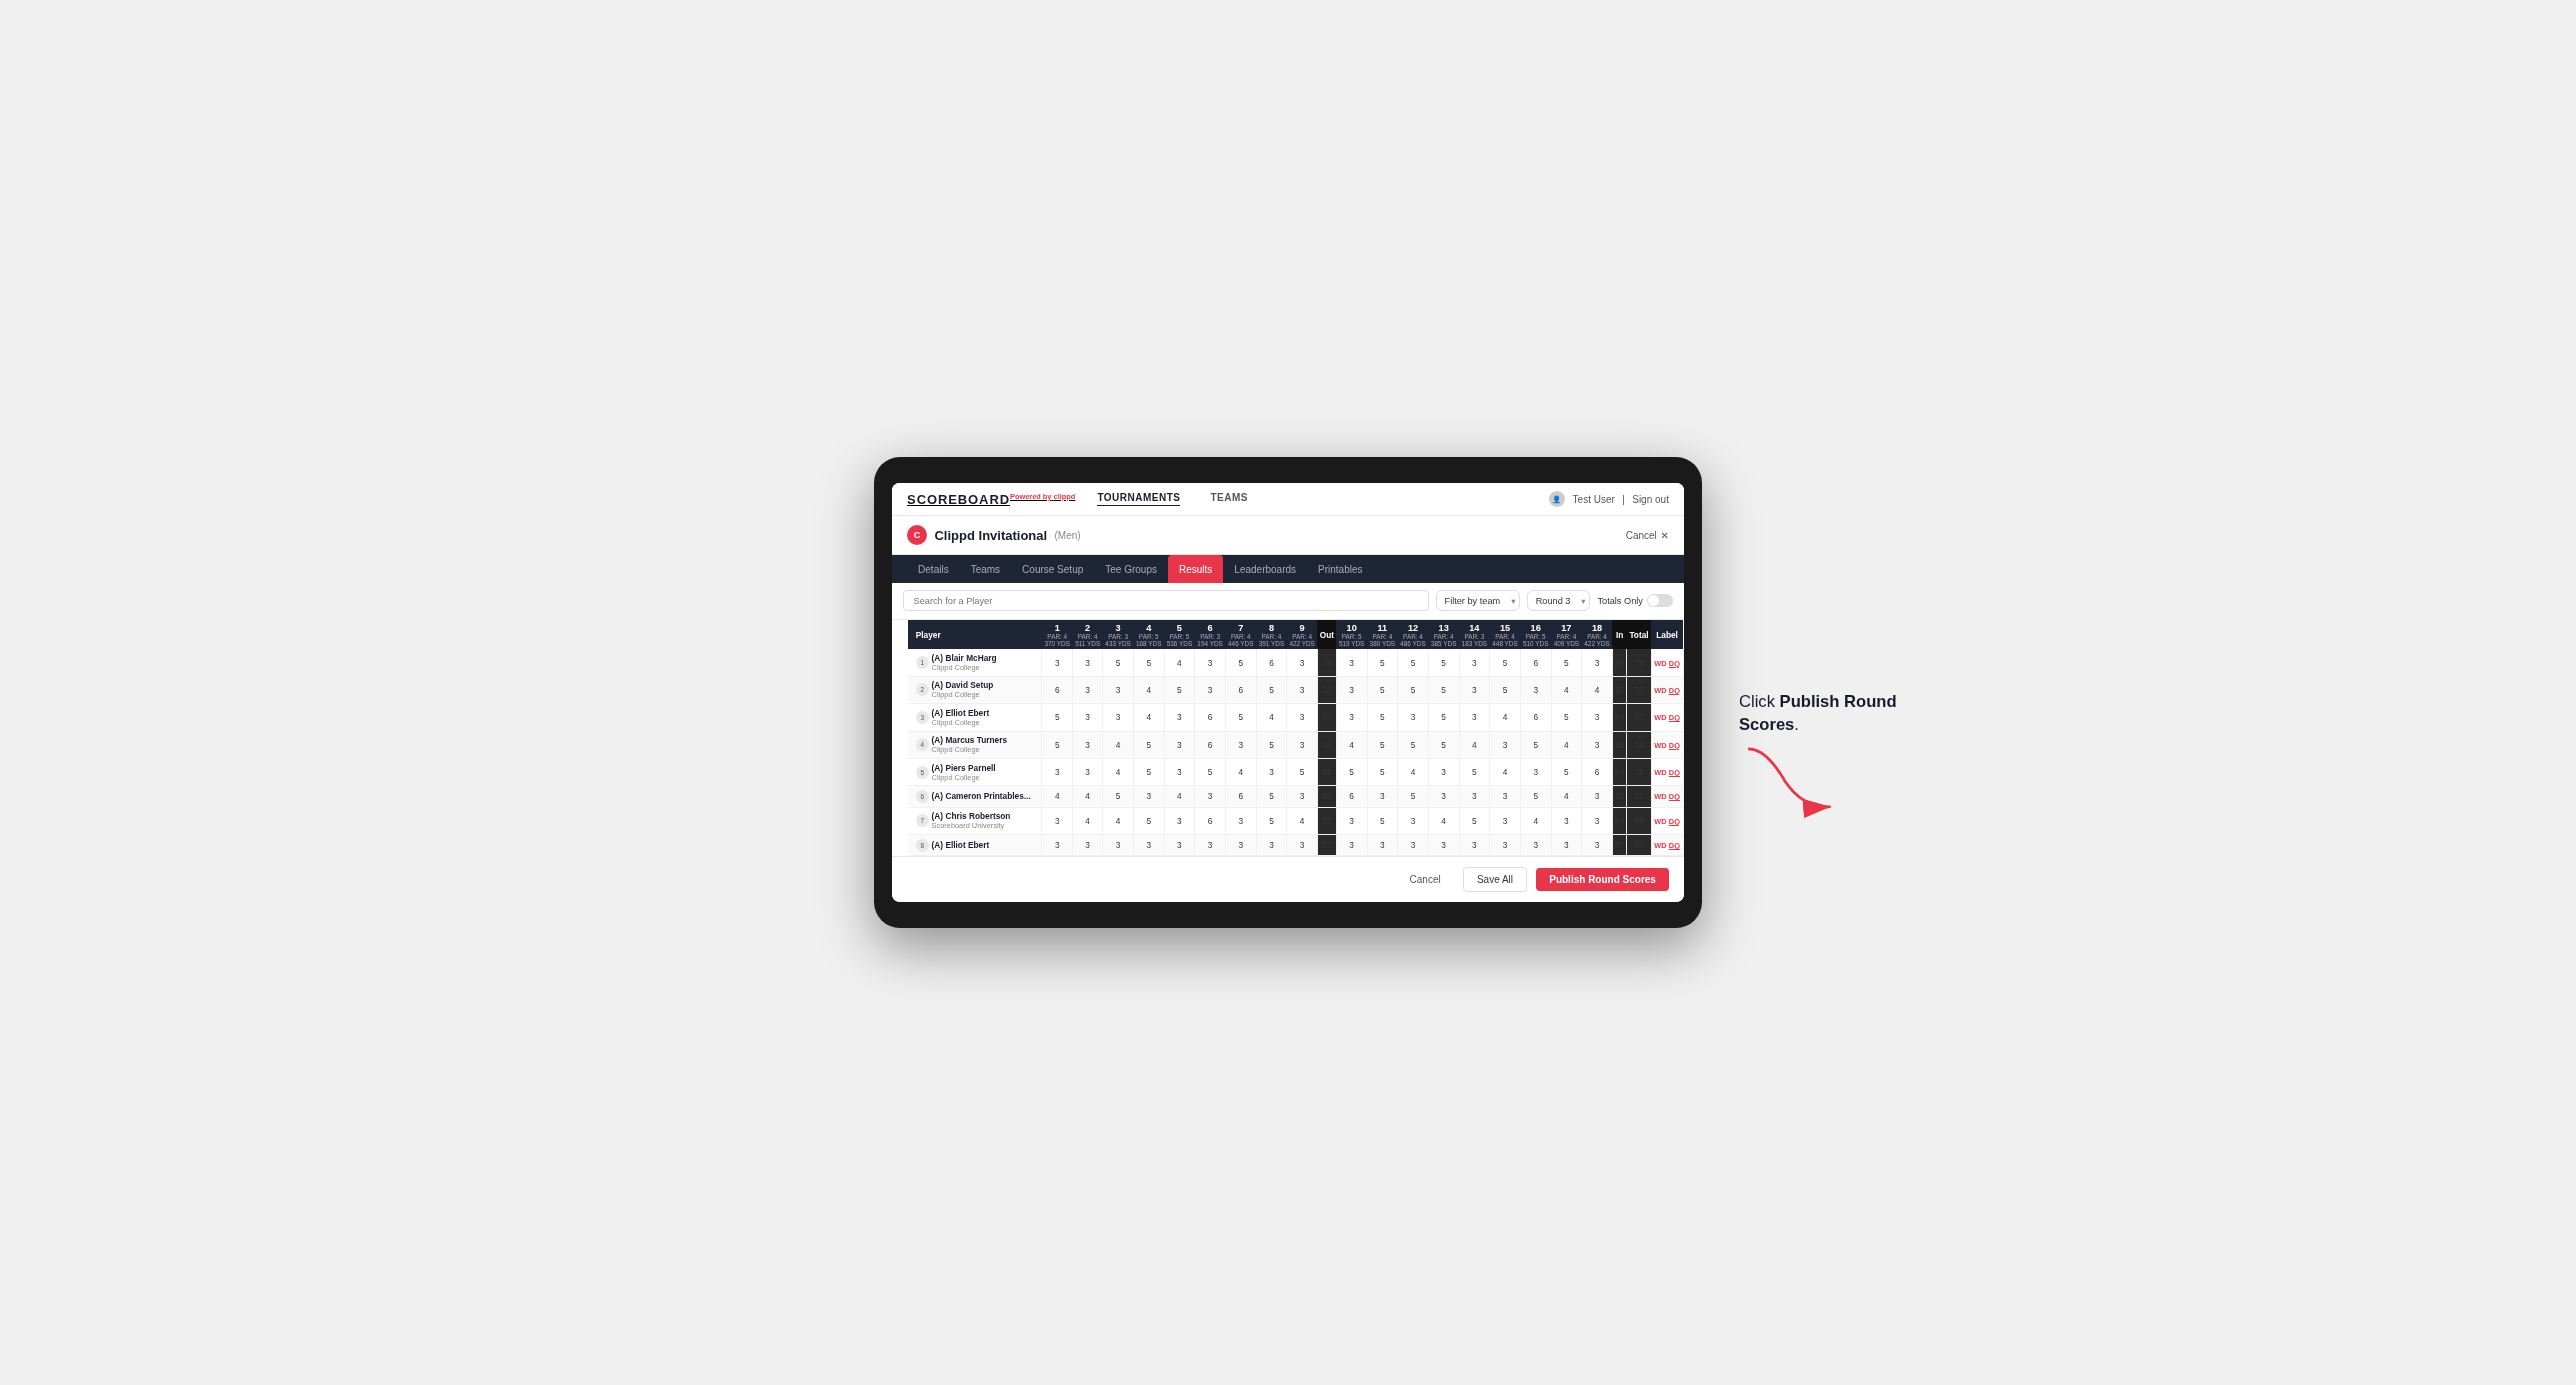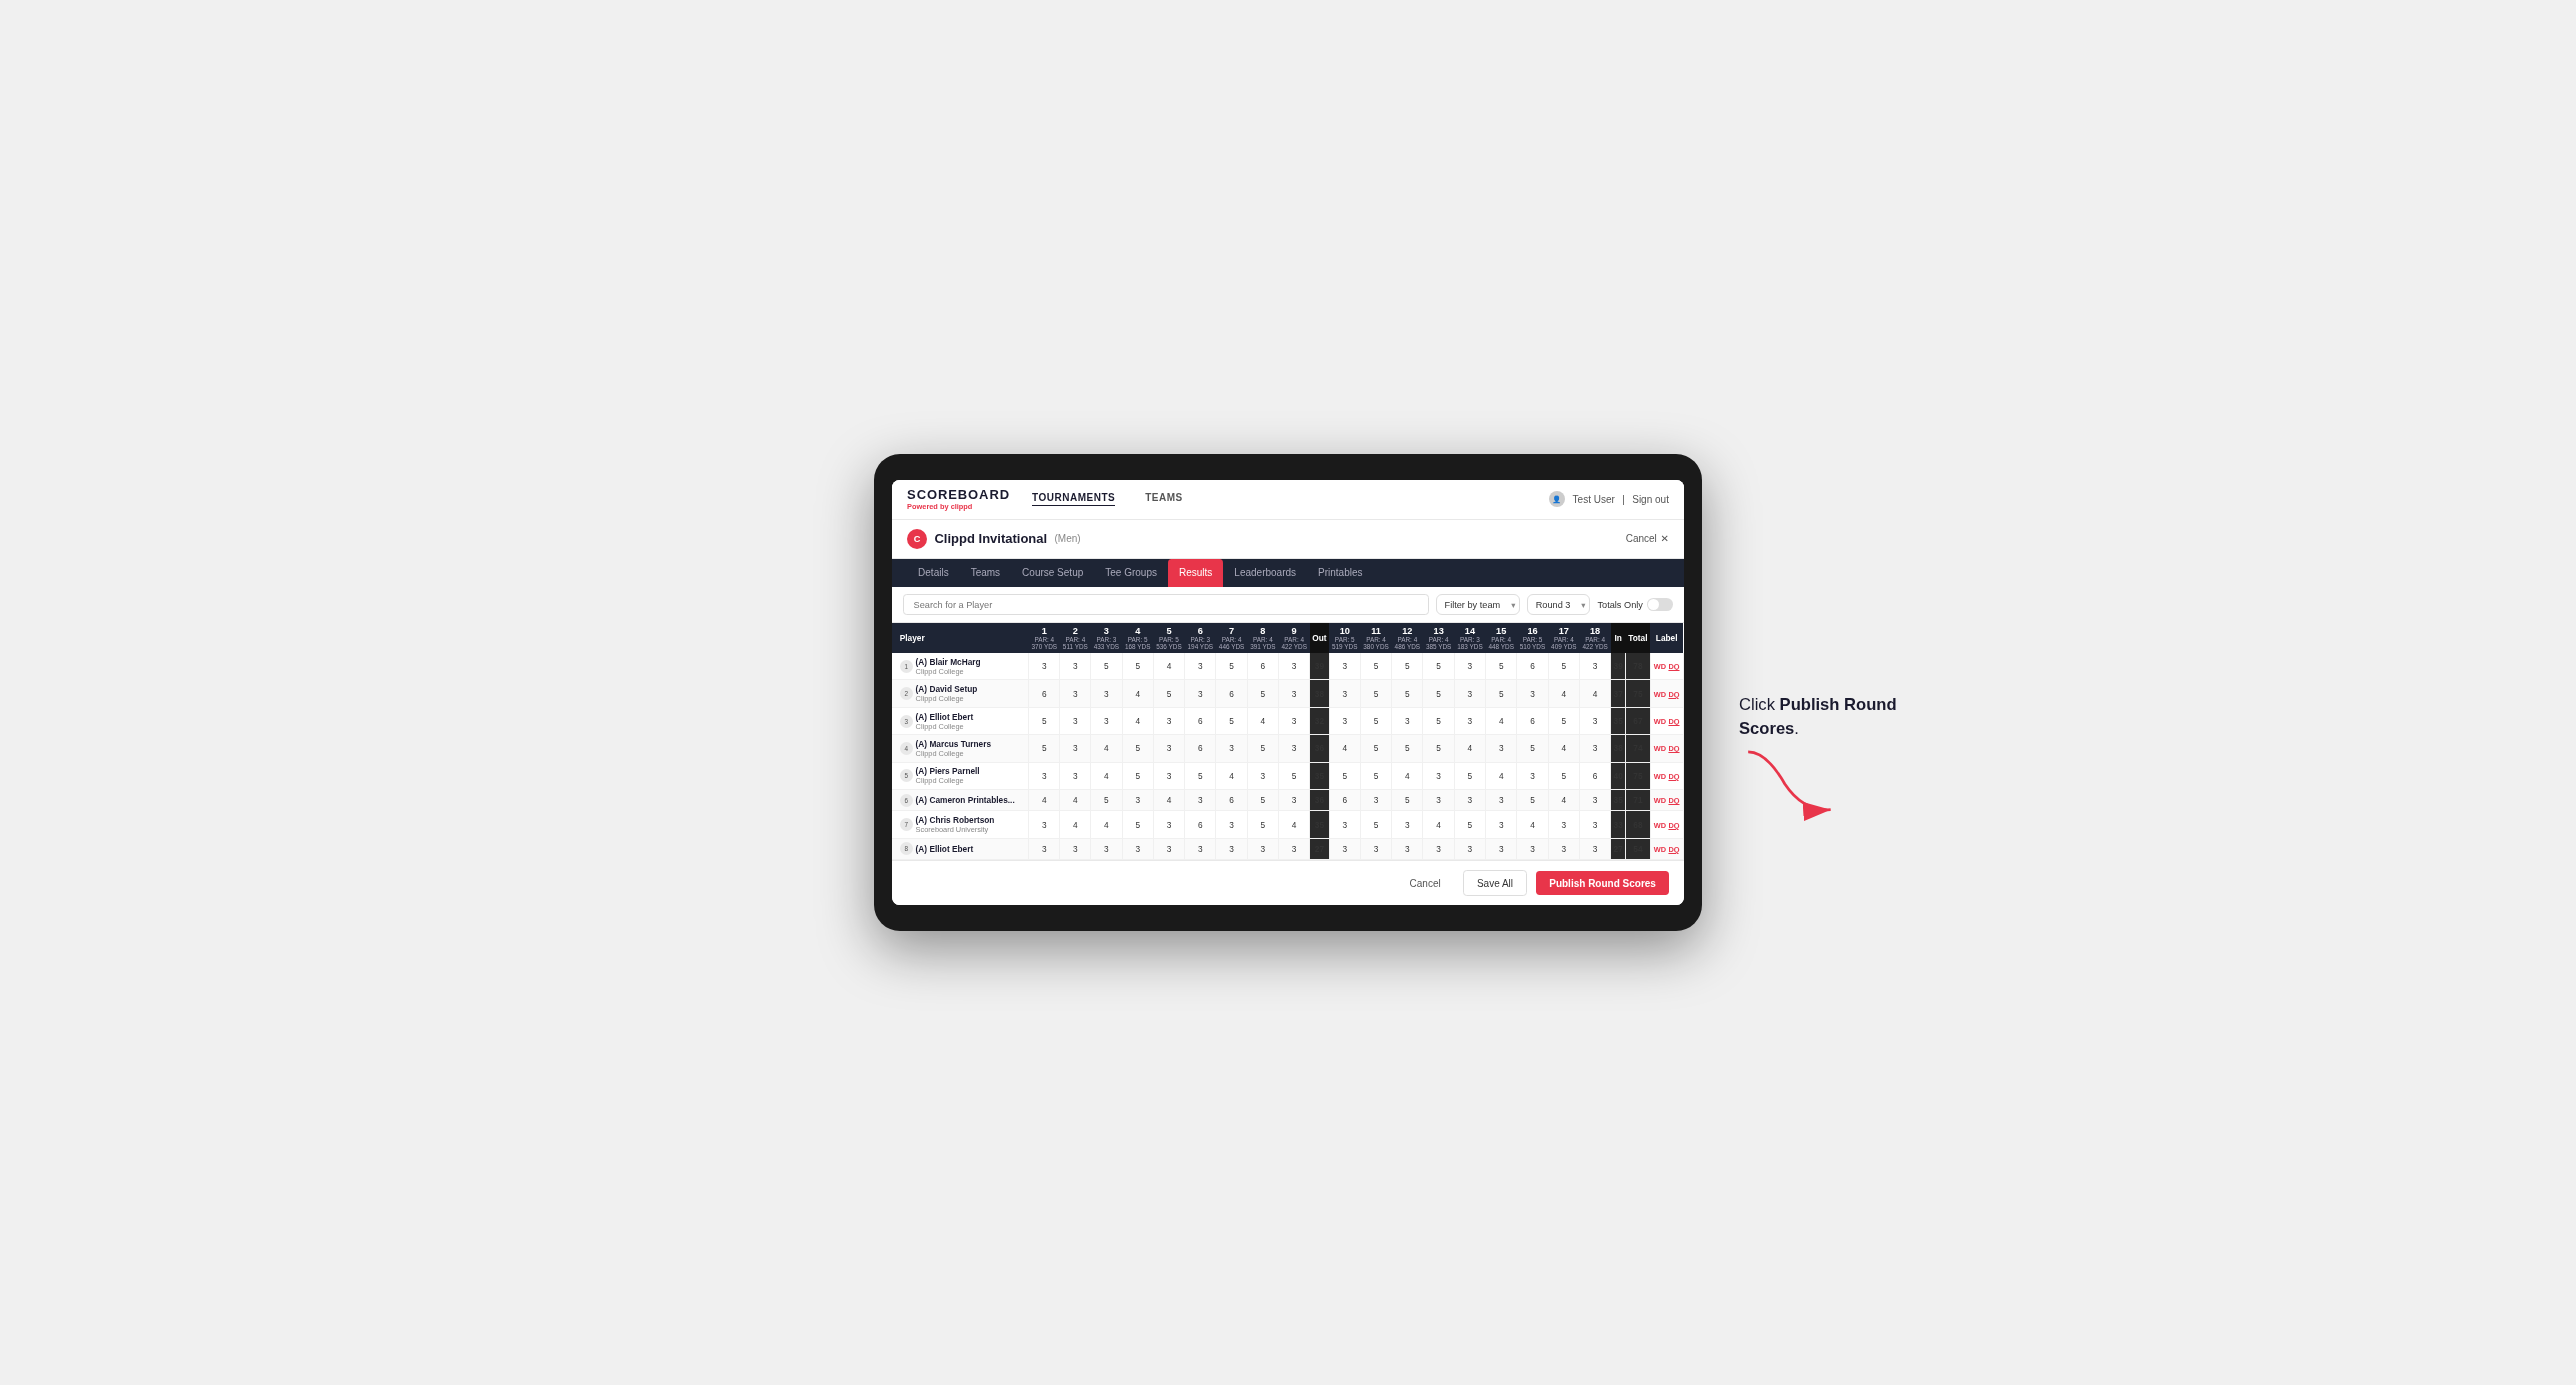--- a/index.html
+++ b/index.html
@@ -37,21 +37,22 @@
     .top-nav {
       background: #fff;
       display: flex;
       align-items: center;
       padding: 7.4px 14.7px;
       border-bottom: 0.9px solid #e8e8e8;
       justify-content: space-between;
     }
     .brand-area {
       display: flex;
-      flex-direction: column;
+      flex-direction: row;
+      text-decoration: underline;
     }
     .brand-title {
       font-size: 13px;
       font-weight: 800;
       letter-spacing: 0.9px;
       color: #1a1a2e;
     }
     .brand-subtitle {
       font-size: 7.4px;
       color: #888;
@@ -186,20 +187,21 @@
       width: 11px; height: 11px;
       background: #fff;
       border-radius: 50%;
       top: 0.9px; left: 0.9px;
     }
 
     
     .score-table-wrap {
       overflow-x: auto;
       background: #fff;
+      margin-left: 16px;
     }
     .score-table {
       width: 100%;
       border-collapse: collapse;
       font-size: 8.3px;
     }
     .score-table th {
       background: #1e2535;
       color: #fff;
       padding: 2.8px 1.8px;

